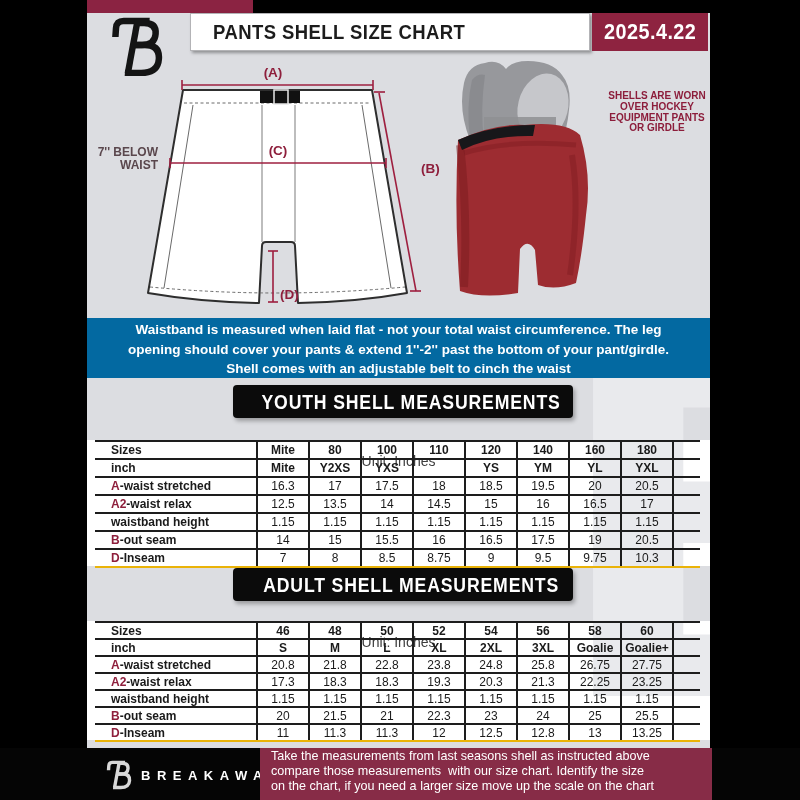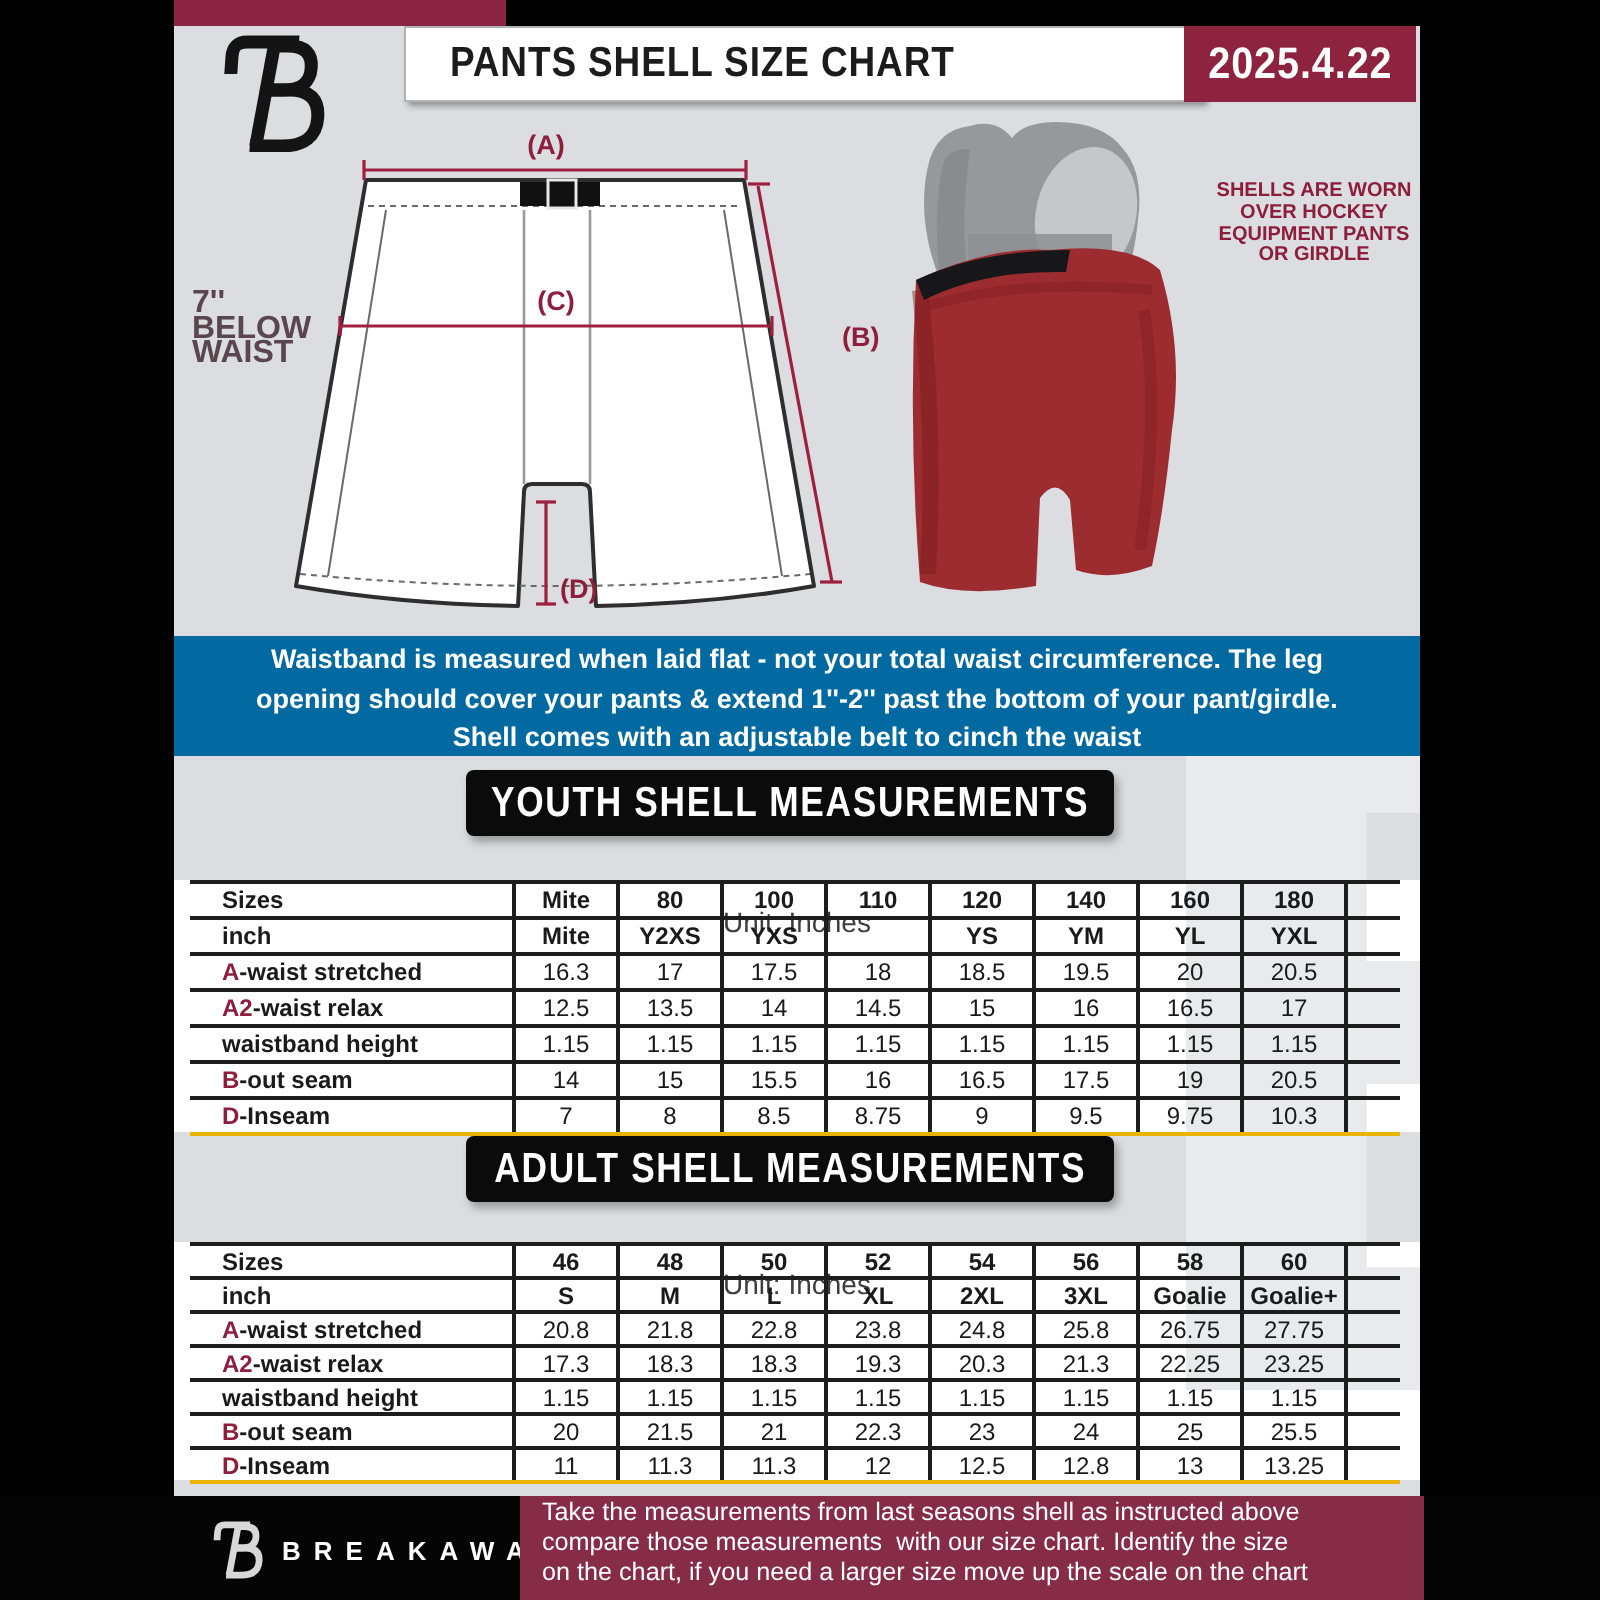--- a/index.html
+++ b/index.html
@@ -11,48 +11,48 @@
   #top-strip{left:87px;top:0;width:166px;height:13px;background:#8B2342;}
   #col-bg{left:87px;top:13px;width:623px;height:735px;background:#DCDDE1;}
   .white-band{left:87px;width:623px;background:#fff;}
   #band-youth{top:440px;height:126px;}
   #band-adult{top:621px;height:119px;}
   #wm-wrap{left:87px;top:13px;width:623px;height:735px;overflow:hidden;}
   #wm{position:absolute;left:462px;top:330px;font:700 480px "DejaVu Sans",sans-serif;
       line-height:0.78;color:#E9EAED;}
 
   
-  #title-bar{left:202px;top:13px;width:400px;height:38px;background:#fff;
+  #title-bar{left:190px;top:13px;width:400px;height:38px;background:#fff;
      border:1px solid #b3b3b6;box-sizing:border-box;display:flex;align-items:center;
      padding-left:22px;box-shadow:2px 2px 3px rgba(0,0,0,.35);}
   #title-bar span{font-size:21px;font-weight:700;color:#1c1c1c;letter-spacing:.5px;
      transform:scaleX(.88);transform-origin:left center;white-space:nowrap;}
   #date-box{left:592px;top:13px;width:116px;height:38px;background:#8E2340;
      display:flex;align-items:center;justify-content:center;}
   #date-box span{color:#fff;font-size:22px;font-weight:700;letter-spacing:.5px;
      transform:scaleX(.9);}
 
   
   #logo{left:101px;top:14px;}
   #diagram{left:87px;top:55px;}
-  #waist-note{left:96px;top:146px;width:62px;font-size:16px;
+  #waist-note{left:96px;top:146px;width:62px;text-align:right;font-size:12px;
      font-weight:700;color:#5A474D;line-height:12.5px;}
   #photo{left:440px;top:55px;}
   #side-note{left:596px;top:91px;width:122px;font-size:10px;font-weight:700;
      color:#8C1D3B;line-height:10.8px;text-align:center;}
 
   
   #banner{left:87px;top:318px;width:623px;height:60px;background:#0369a1;color:#fff;
      text-align:center;font-size:13.5px;font-weight:600;line-height:19.5px;
      padding-top:2px;box-sizing:border-box;}
 
   
   .sec-box{width:324px;height:33px;background:#0b0b0b;border-radius:4px;
      display:flex;align-items:center;justify-content:center;left:233px;
-     box-shadow:2px 3px 4px rgba(0,0,0,.3);}
+     box-shadow:2px 3px 4px rgba(0,0,0,.3);padding-left:16px;}
   #youth-box{top:385px;} #adult-box{top:568px;}
   .sec-box span{color:#fff;font-size:21px;font-weight:700;letter-spacing:1px;
      transform:scaleX(.84);white-space:nowrap;}
   .unit{left:87px;width:623px;text-align:center;font-size:14px;color:#3e3e3e;margin-top:33px;}
   #youth-unit{top:420px;} #adult-unit{top:601px;}
 
   
   .tblwrap{left:95px;} #youth-table{top:440px;} #adult-table{top:621px;}
   .tblwrap table{border-collapse:collapse;table-layout:fixed;width:605px;}
   #youth-table tr{height:18px;} #adult-table tr{height:17px;}

